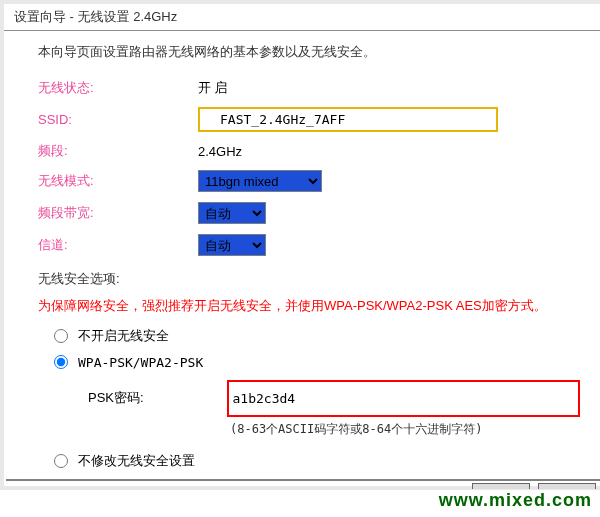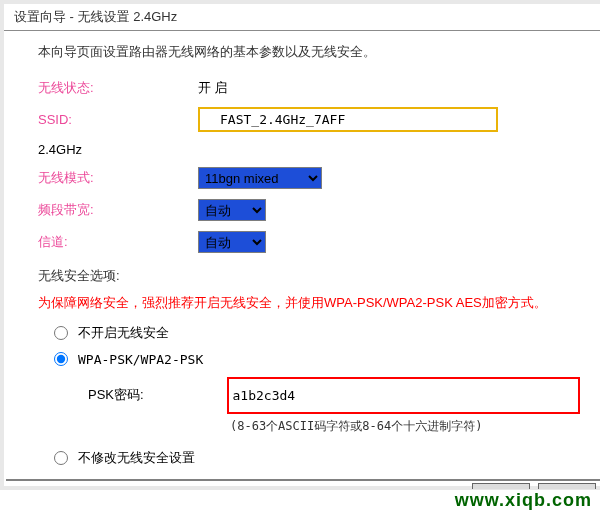--- a/index.html
+++ b/index.html
@@ -179,20 +179,21 @@
     <div class="form-row">
       <div class="form-label">SSID:</div>
       <div class="form-value">
         <div class="ssid-box">
           <input class="ssid-input" type="text" value="FAST_2.4GHz_7AFF" style="">
         </div>
       </div>
     </div>
 
     <div class="form-row">
+      <div class="form-label">频段:</div>
       <div class="form-value">2.4GHz</div>
     </div>
 
     <div class="form-row">
       <div class="form-label">无线模式:</div>
       <div class="form-value">
         <select class="select-mode">
           <option>11bgn mixed</option>
         </select>
       </div>
@@ -243,13 +244,13 @@
   </div>
 </div>
 
 <div class="bottom-border"></div>
 
 <div class="footer-buttons">
   <div class="btn-partial"></div>
   <div class="btn-partial"></div>
 </div>
 
-<div class="watermark"><span style="color:#006400;font-weight:bold">www.xiqb.com</span></div>
+<div class="watermark"><span style="color:#006400;font-weight:bold">www.mixed.com</span></div>
 
 </body></html>

